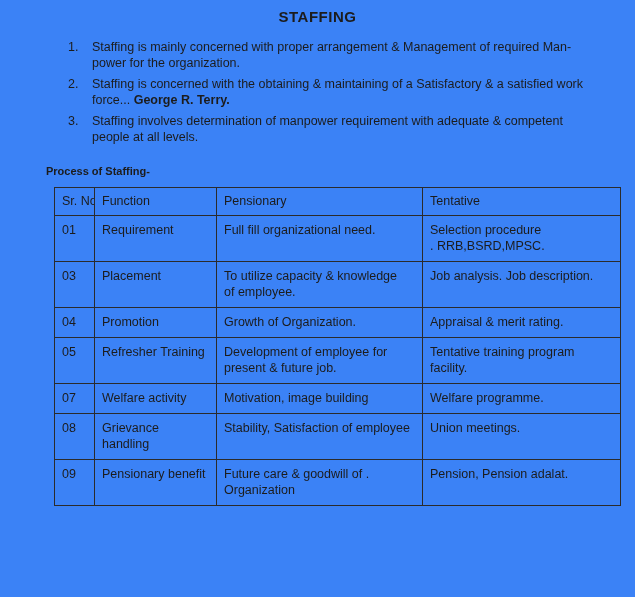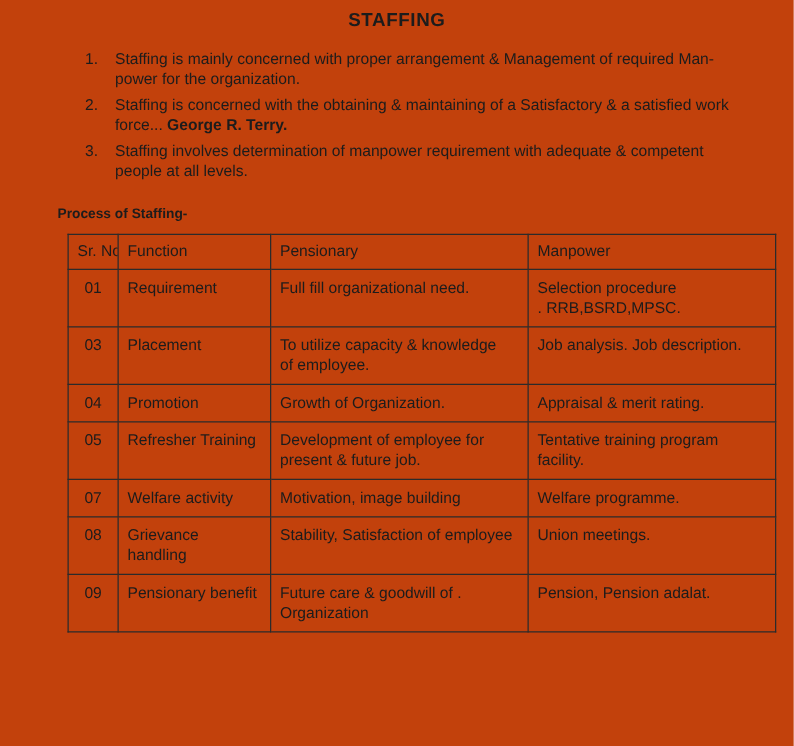--- a/index.html
+++ b/index.html
@@ -14,21 +14,21 @@
     box-sizing: border-box;
     font-family: "Liberation Sans", "DejaVu Sans", sans-serif;
     color: #1c1c1c;
     -webkit-font-smoothing: antialiased;
   }
   .page {
     box-sizing: border-box;
     width: 635px;
     height: 597px;
     padding: 6px 16px 8px 46px;
-    background: #c2410c;
+    background: #3b82f6;
   }
   .doc-title {
     text-align: center;
     font-weight: bold;
     font-size: 15px;
     letter-spacing: 0.5px;
     margin: 2px 30px 14px 0;
   }
   .num-list {
     margin-left: 22px;
@@ -78,21 +78,21 @@
     font-weight: normal;
     text-align: left;
     white-space: nowrap;
     padding-top: 5px;
     padding-bottom: 6px;
   }
   col.c-sr  { width: 40px; }
   col.c-fn  { width: 122px; }
   col.c-obj { width: 206px; }
   col.c-op  { width: 198px; }
-  td.sr-cell { padding-left: 9px; text-align: center; }
+  td.sr-cell { padding-left: 9px; }
 </style>
 </head>
 <body>
 
 <div class="page">
 
   <div class="doc-title">STAFFING</div>
 
   <div class="num-list">
     <div class="num-item">
@@ -119,21 +119,21 @@
       <col class="c-sr">
         <col class="c-fn">
         <col class="c-obj">
         <col class="c-op">
     </colgroup>
     <tbody>
         <tr>
       <th>Sr. No.</th>
       <th>Function</th>
       <th>Pensionary</th>
-      <th>Manpower</th>
+      <th>Tentative</th>
     </tr>
     <tr>
       <td class="sr-cell">01</td>
       <td>Requirement</td>
       <td>Full fill organizational need.</td>
       <td>Selection procedure
 . RRB,BSRD,MPSC.</td>
     </tr>
     <tr>
       <td class="sr-cell">03</td>

